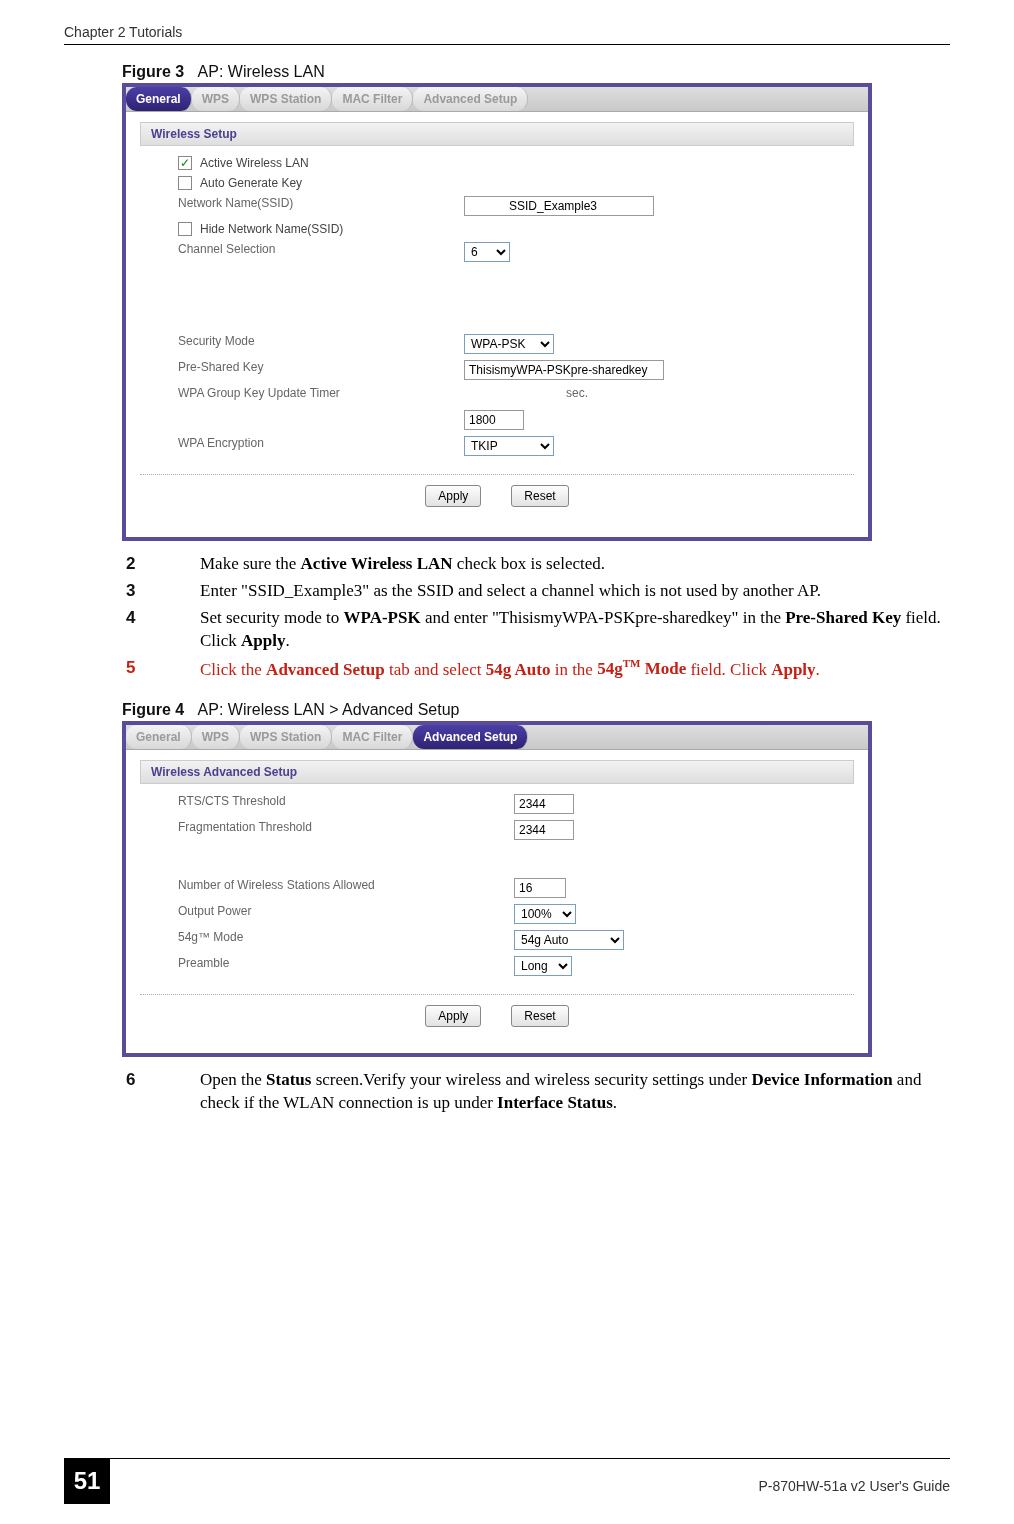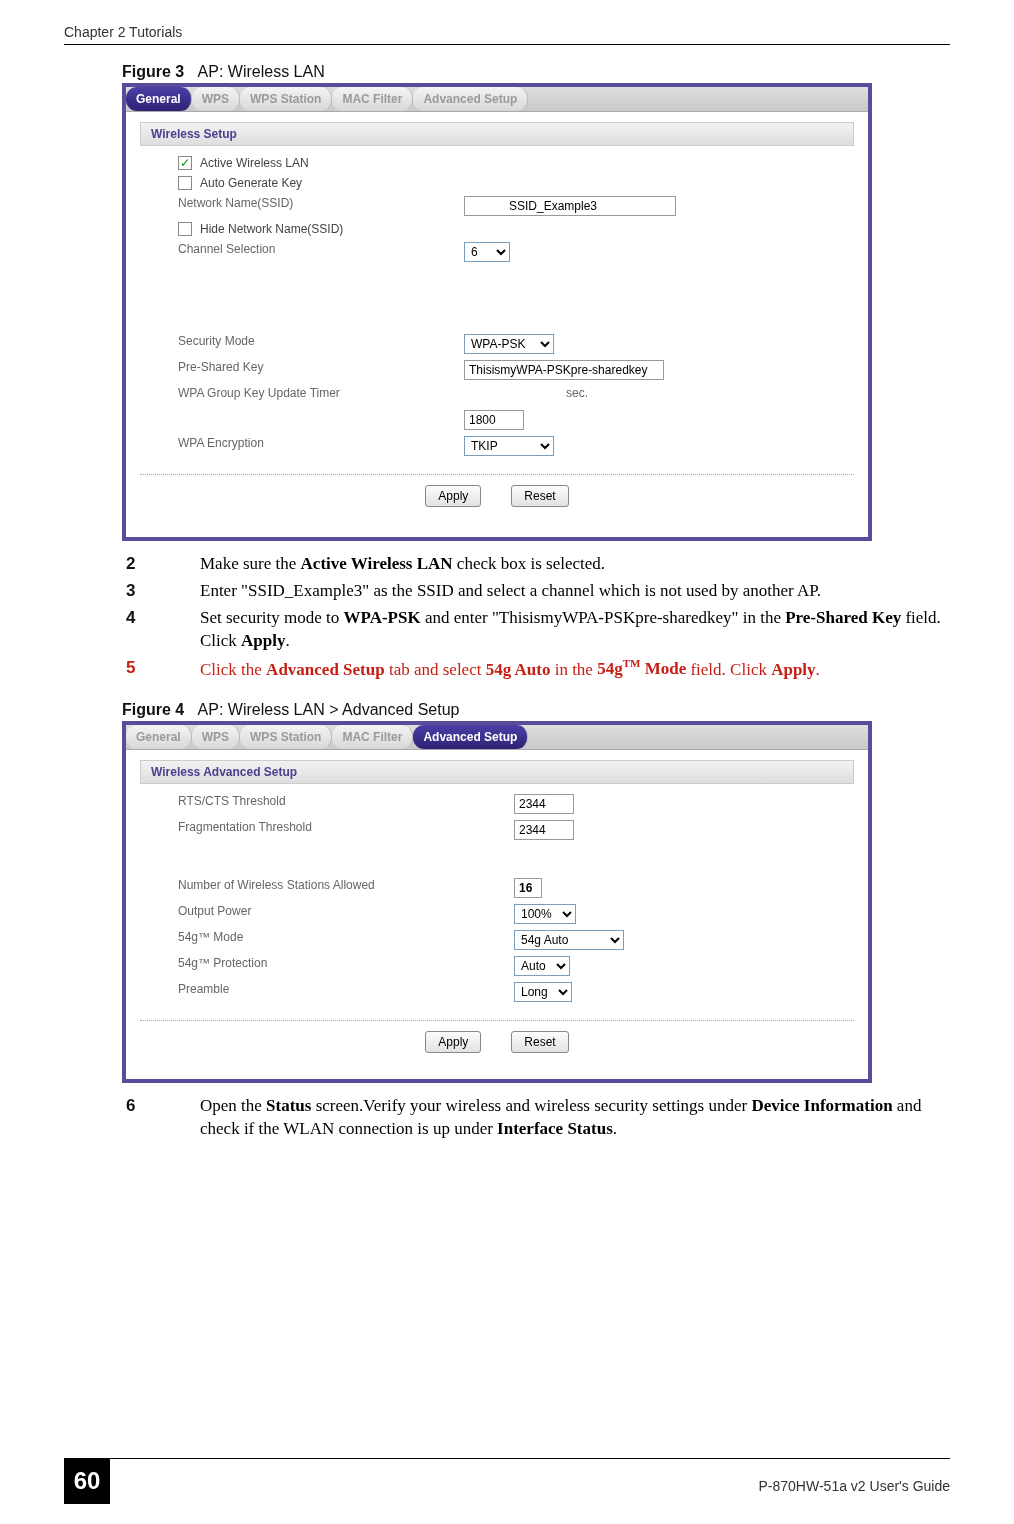--- a/index.html
+++ b/index.html
@@ -219,21 +219,21 @@
       <div class="checkbox-wrap">
         <div class="checkbox checked"></div>
         <span>Active Wireless LAN</span>
       </div>
       <div class="checkbox-wrap">
         <div class="checkbox"></div>
         <span>Auto Generate Key</span>
       </div>
       <div class="form-row">
         <div class="form-label">Network Name(SSID)</div>
-        <input class="form-input" style="width: 212px; padding-left: 44px;" value="SSID_Example3">
+        <input class="form-input" style="width: 190px; padding-left: 44px;" value="SSID_Example3">
       </div>
       <div class="checkbox-wrap">
         <div class="checkbox"></div>
         <span>Hide Network Name(SSID)</span>
       </div>
       <div class="form-row">
         <div class="form-label">Channel Selection</div>
         <select class="form-select" style="width:46px;"><option>6</option></select>
       </div>
 
@@ -307,33 +307,29 @@
       </div>
       <div class="form-row">
         <div class="form-label-adv">Fragmentation  Threshold</div>
         <input class="form-input" style="width: 60px;" value="2344">
       </div>
 
       <div style="height:26px;"></div>
 
       <div class="form-row">
         <div class="form-label-adv">Number of Wireless Stations Allowed</div>
-        <input class="form-input" style="width: 28px; font-weight: bold;" value="16">
+        <input class="form-input" style="width: 52px;" value="16">
       </div>
       <div class="form-row">
         <div class="form-label-adv">Output Power</div>
         <select class="form-select" style="width:62px;"><option>100%</option></select>
       </div>
       <div class="form-row">
         <div class="form-label-adv">54g™ Mode</div>
         <select class="form-select" style="width:110px;"><option>54g Auto</option></select>
-      </div>
-      <div class="form-row">
-        <div class="form-label-adv">54g™ Protection</div>
-        <select class="form-select" style="width:56px;"><option>Auto</option></select>
       </div>
       <div class="form-row">
         <div class="form-label-adv">Preamble</div>
         <select class="form-select" style="width:58px;"><option>Long</option></select>
       </div>
 
       <div class="dotted-sep"></div>
       <div class="btn-row">
         <button class="btn">Apply</button>
         <button class="btn">Reset</button>
@@ -345,16 +341,16 @@
   <div class="step-list">
     <div class="step-item">
       <div class="step-num">6</div>
       <div class="step-text"><span>Open the </span><span class="bold">Status</span><span> screen.Verify your wireless and wireless security settings under </span><span class="bold">Device Information</span><span> and check if the WLAN connection is up under </span><span class="bold">Interface Status</span><span>.</span></div>
     </div>
   </div>
 </div>
 
 <div class="footer">
   <div class="footer-line">
-    <div class="page-num-box">60</div>
+    <div class="page-num-box">51</div>
     <div class="footer-guide">P-870HW-51a v2 User's Guide</div>
   </div>
 </div>
 
 </body></html>

